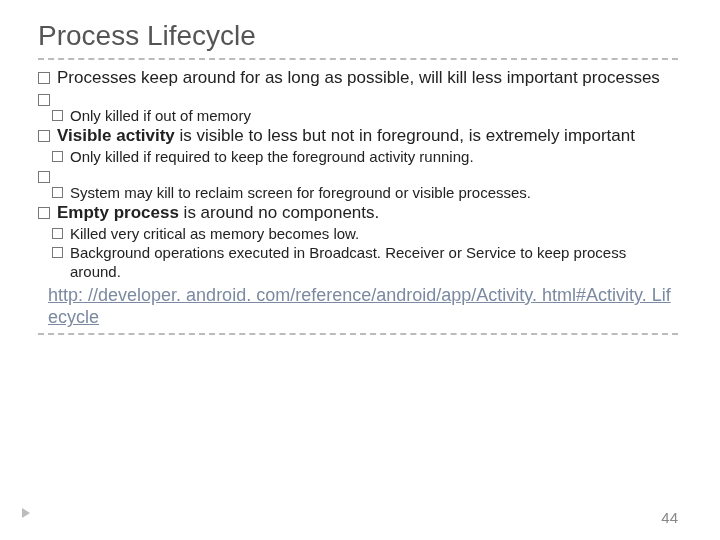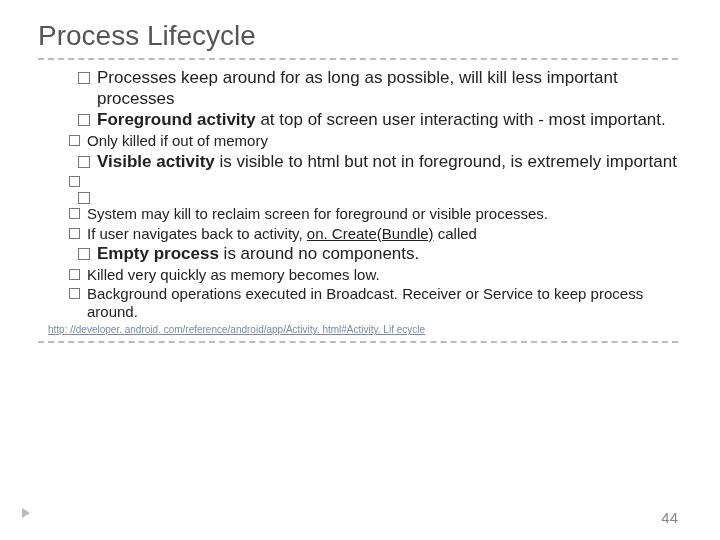--- a/index.html
+++ b/index.html
@@ -36,23 +36,22 @@
     margin: 4px 0 0 0;
   }
   ul { list-style: none; margin: 0; padding: 0; }
   .lvl1 { margin-left: 0; }
   .lvl1 > li {
     display: flex;
     align-items: flex-start;
     font-size: 17px;
     line-height: 1.22;
     margin-bottom: 1px;
-    margin-left: 40px;
   }
-  .lvl2 { margin-left: 31px; }
+  .lvl2 { margin-left: 14px; }
   .lvl2 > li {
     display: flex;
     align-items: flex-start;
     font-size: 15px;
     line-height: 1.22;
     margin-bottom: 1px;
   }
   .box {
     display: inline-block;
     width: 10px;
@@ -60,21 +59,21 @@
     border: 1.5px solid #777;
     background: #fff;
     flex: 0 0 auto;
     margin-right: 7px;
     margin-top: 4px;
   }
   .lvl2 .box { width: 9px; height: 9px; margin-top: 3px; }
   .link {
     color: #7b8aa0;
     text-decoration: underline;
-    font-size: 10px;
+    font-size: 18px;
     line-height: 1.25;
     display: block;
     margin-top: 3px;
     margin-left: 10px;
     word-break: break-word;
   }
   .footer {
     position: absolute;
     right: 38px;
     bottom: 14px;
@@ -98,68 +97,64 @@
   <h1 class="title">Process Lifecycle</h1>
   <hr class="rule">
 
   <ul class="lvl1">
     <li>
       <span class="box"></span>
       <span>Processes keep around for as long as possible, will kill less important processes</span>
     </li>
     <li>
       <span class="box"></span>
-      <span><b>Foreground activity</b><span> at top of screen user interacting with - most important.</span></span>
     </li>
   </ul>
   <ul class="lvl2">
     <li>
       <span class="box"></span>
       <span>Only killed if out of memory</span>
     </li>
   </ul>
 
   <ul class="lvl1">
     <li>
       <span class="box"></span>
-      <span><b>Visible activity</b><span> is visible to html but not in foreground, is extremely important</span></span>
+      <span><b>Visible activity</b><span> is visible to less but not in foreground, is extremely important</span></span>
     </li>
   </ul>
   <ul class="lvl2">
     <li>
       <span class="box"></span>
+      <span>Only killed if required to keep the foreground activity running.</span>
     </li>
   </ul>
 
   <ul class="lvl1">
     <li>
       <span class="box"></span>
     </li>
   </ul>
   <ul class="lvl2">
     <li>
       <span class="box"></span>
       <span>System may kill to reclaim screen for foreground or visible processes.</span>
     </li>
-    <li>
-      <span class="box"></span>
-      <span><span>If user navigates back to activity, </span><span style="text-decoration:underline">on. Create(Bundle)</span><span> called</span></span>
-    </li>
   </ul>
 
   <ul class="lvl1">
     <li>
       <span class="box"></span>
       <span><b>Empty process</b><span> is around no components.</span></span>
     </li>
   </ul>
   <ul class="lvl2">
     <li>
       <span class="box"></span>
-      <span>Killed very quickly as memory becomes low.</span>
+      <span>Killed very critical as memory becomes low.</span>
     </li>
     <li>
       <span class="box"></span>
       <span>Background operations executed in Broadcast. Receiver or Service to keep process around.</span>
     </li>
   </ul>
 
   <a class="link">http: //developer. android. com/reference/android/app/Activity. html#Activity. Lif ecycle</a>
 
   <hr class="rule-bottom">

